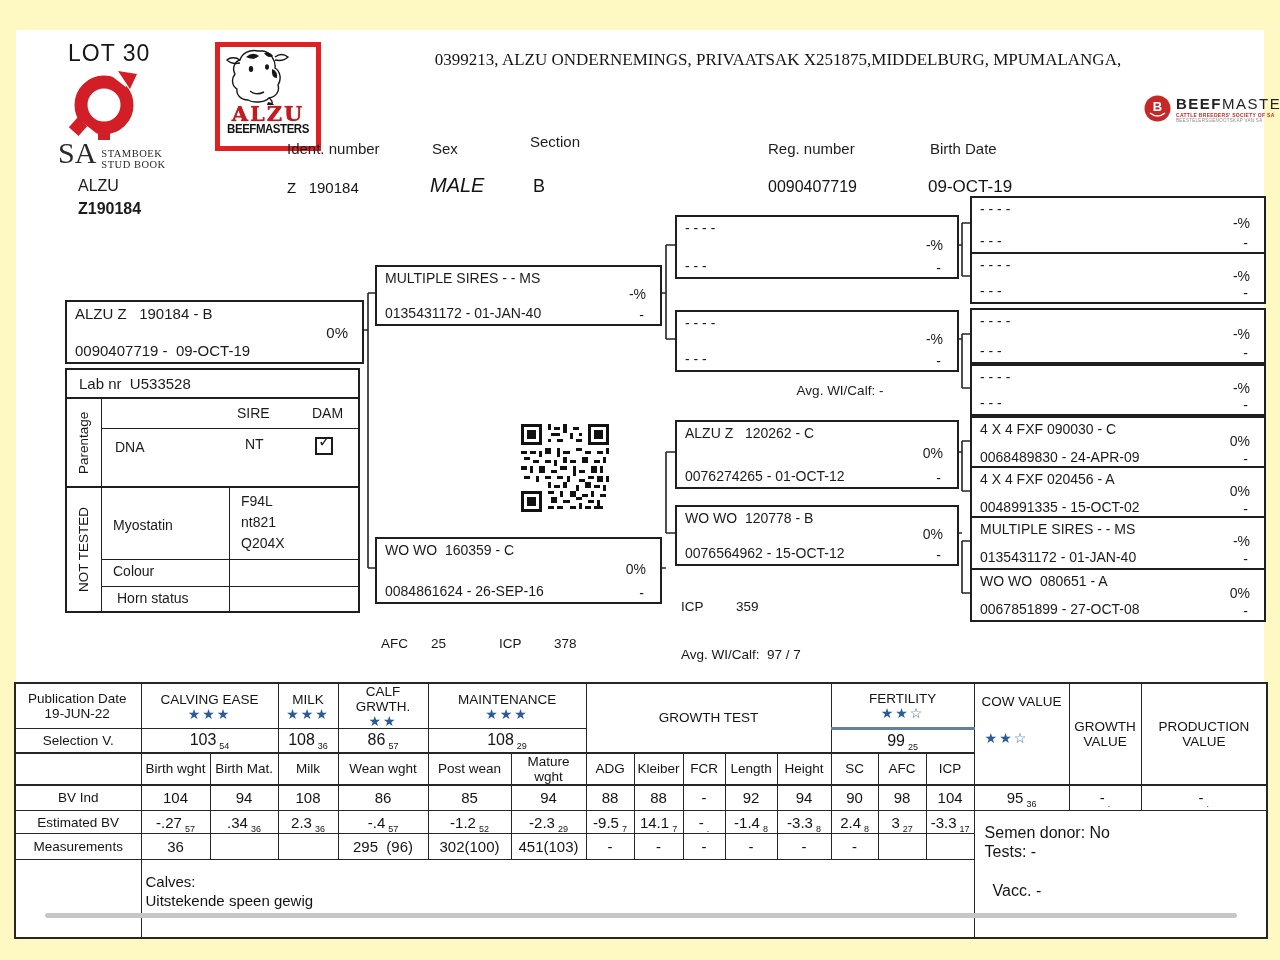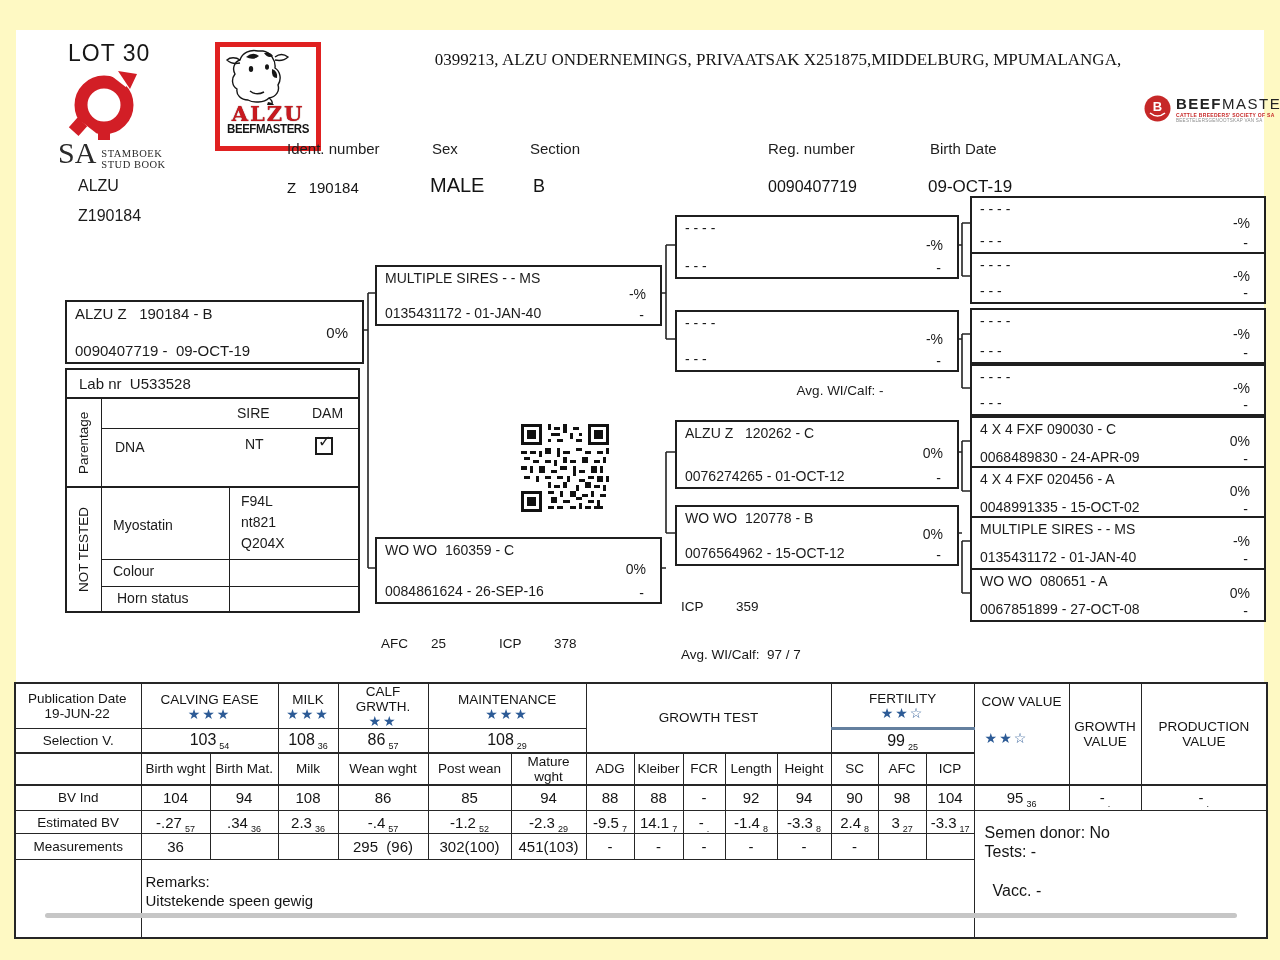--- a/index.html
+++ b/index.html
@@ -78,21 +78,21 @@
       <rect x="40" y="57" width="12" height="13" fill="#d21e26"></rect>
     </svg>
   </div>
   <div class="abs" style="left:58px;top:136px;display:flex;align-items:flex-end;gap:5px;">
     <span class="sa-sa">SA</span>
     <span class="sa-small">
       <span>STAMBOEK</span><br><span>STUD BOOK</span>
     </span>
   </div>
   <div class="abs herd" style="left:78px;top:177px;">ALZU</div>
-  <div class="abs herd" style="left:78px;top:207px;">Z190184</div>
+  <div class="abs herd" style="left:78px;top:200px;font-weight:bold;">Z190184</div>
 
   <div class="abs alzu-logo" style="left:215px;top:42px;">
     <svg width="86" height="58" viewBox="0 0 86 58">
       <g stroke="#161616" fill="none" stroke-width="1.4">
         <path d="M38 4 C30 2 22 6 20 13 C14 15 12 22 15 27 C11 32 12 39 17 42 C16 48 21 53 28 53 C33 56 44 56 49 51 C56 50 60 44 58 38 C62 32 60 24 55 21 C56 13 50 5 43 4 Z"></path>
         <path d="M20 13 C16 10 10 10 7 13 C10 16 15 17 20 16"></path>
         <path d="M55 10 C59 7 64 7 68 10 C65 13 60 14 55 13"></path>
         <path d="M30 44 q6 5 14 1"></path>
         <path d="M49 51 q4 3 3 6"></path>
       </g>
@@ -119,26 +119,26 @@
     </svg>
     <div>
       <div class="bm-name"><b>BEEF</b><span>MASTER</span></div>
       <div class="bm-sub1">CATTLE BREEDERS' SOCIETY OF SA</div>
       <div class="bm-sub2">BEESTELERSGENOOTSKAP VAN SA</div>
     </div>
   </div>
 
   <div class="abs idlbl" style="left:287px;top:140px;">Ident. number</div>
   <div class="abs idlbl" style="left:432px;top:140px;">Sex</div>
-  <div class="abs idlbl" style="left:530px;top:140px;">Section</div>
+  <div class="abs idlbl" style="left:530px;top:133px;">Section</div>
   <div class="abs idlbl" style="left:768px;top:140px;">Reg. number</div>
   <div class="abs idlbl" style="left:930px;top:140px;">Birth Date</div>
 
   <div class="abs idval pre" style="left:287px;top:179px;">Z   190184</div>
-  <div class="abs idval" style="left:430px;top:174px;font-size:20px;">MALE</div>
+  <div class="abs idval" style="left:430px;top:174px;font-size:20px;font-style:italic;">MALE</div>
   <div class="abs idval" style="left:533px;top:176px;font-size:18px;">B</div>
   <div class="abs idval" style="left:768px;top:178px;font-size:16px;">0090407719</div>
   <div class="abs idval" style="left:928px;top:177px;font-size:17px;">09-OCT-19</div>
 
   <svg class="abs" style="left:0;top:0;pointer-events:none;" width="1280" height="700">
     <path stroke="#242424" stroke-width="1.6" fill="none" d="
       M360 330 H368 M368 293 V568 M368 293 H375 M368 568 H375
       M658 293 H666 M666 245 V339 M666 245 H675 M666 339 H675
       M658 568 H666 M666 452 V533 M666 452 H675 M666 533 H675
       M955 245 H962 M962 223 V276 M962 223 H970 M962 276 H970
@@ -453,21 +453,21 @@
         <td>-</td>
         <td>-</td>
         <td>-</td>
         <td>-</td>
         <td></td>
         <td></td>
       </tr>
       <tr style="height:78px;">
         <td></td>
         <td colspan="14" style="text-align:left;vertical-align:top;padding:12px 4px 0 4px;font-size:15px;line-height:19px;">
-          <div>Remarks:</div>
+          <div>Calves:</div>
           <div>Uitstekende speen gewig</div>
         </td>
       </tr>
     </tbody>
       </table>
   </div>
 
   <div class="divider"></div>
 </div>
 

